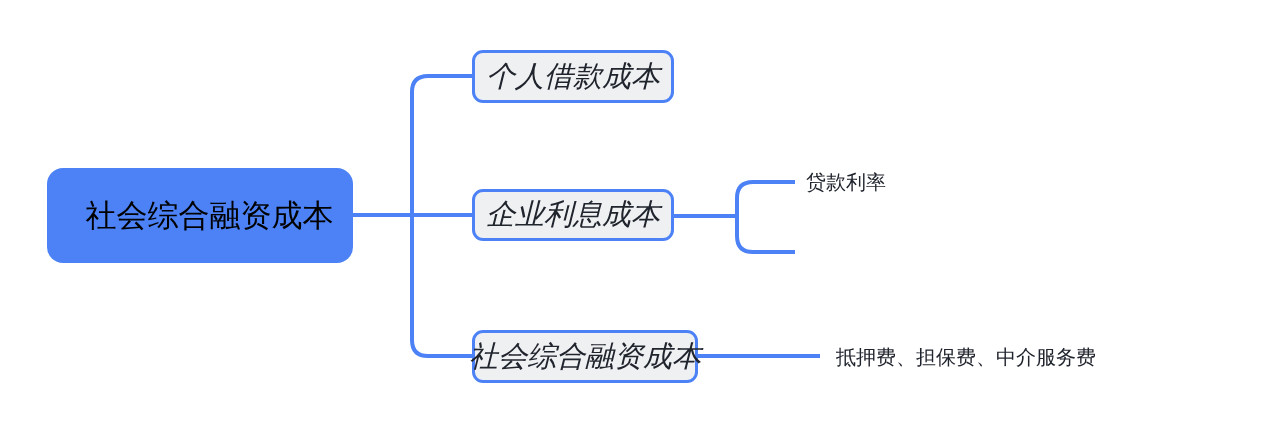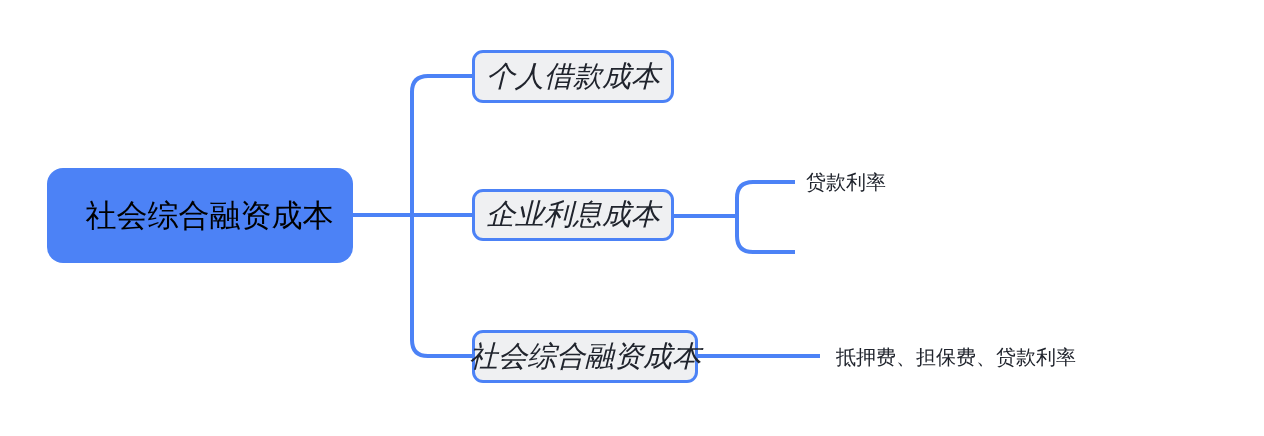--- a/index.html
+++ b/index.html
@@ -92,16 +92,16 @@
   <div class="node node-branch node-branch-3">
     <span>社会综合融资成本</span>
   </div>
 
   <div class="node node-leaf node-leaf-1">
     <span>贷款利率</span>
   </div>
 
 
   <div class="node node-leaf node-leaf-3">
-    <span>抵押费、担保费、贷款利率</span>
+    <span>抵押费、担保费、中介服务费</span>
   </div>
 
 </div>
 
 </body></html>

